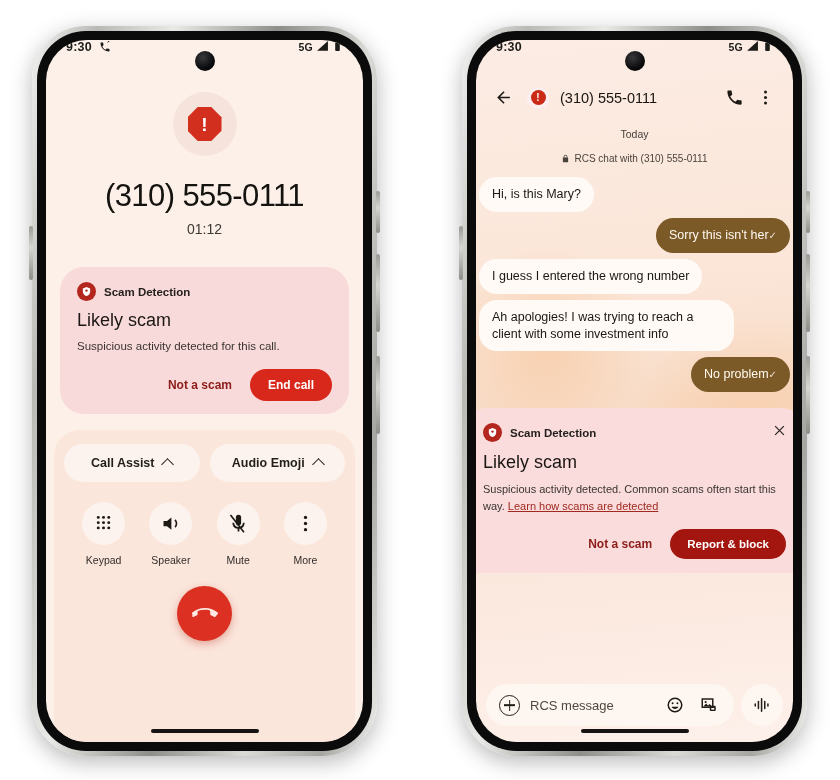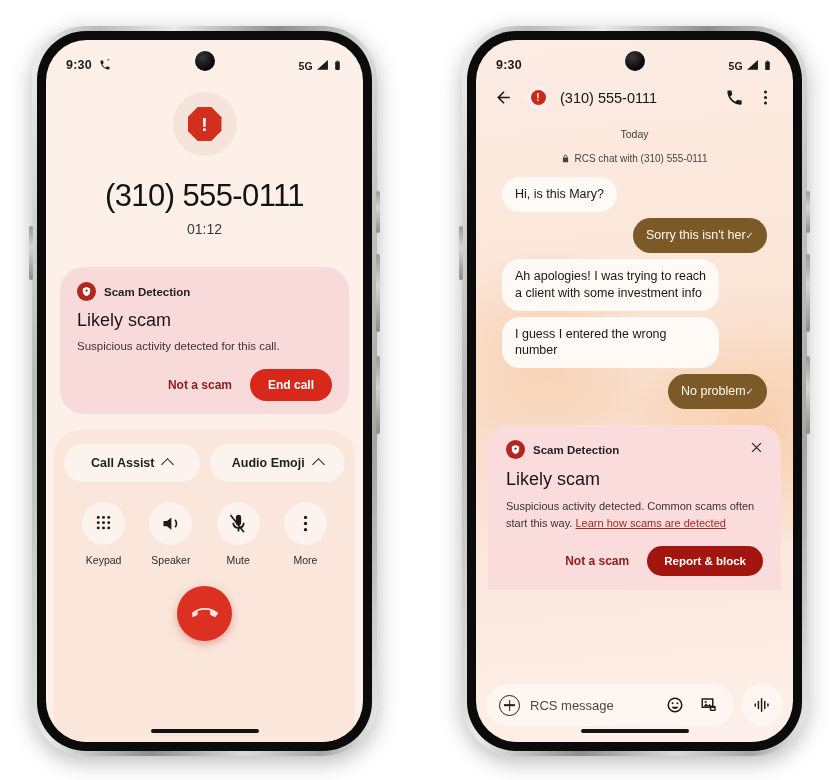--- a/index.html
+++ b/index.html
@@ -45,22 +45,22 @@
   .sb1 { top: 165px; height: 42px; }
   .sb2 { top: 228px; height: 78px; }
   .sb3 { top: 330px; height: 78px; }
   .side-left { position:absolute; left:-3px; width:4px; border-radius:3px; top: 200px; height: 54px;
     background: linear-gradient(180deg,#9a9a96,#d6d6d2 40%,#8d8d89); }
 
   
   .statusbar {
     position: relative; z-index: 5;
     height: 40px;
-    display: flex; align-items: flex-end; justify-content: space-between;
-    padding: 8px 20px;
+    display: flex; align-items: flex-start; justify-content: space-between;
+    padding: 0 20px;
     font-size: 12.5px; font-weight: 700; color: #1b1b18;
     letter-spacing: .2px;
   }
   .sb-left { display: flex; align-items: center; gap: 7px; }
   .sb-right { display: flex; align-items: center; gap: 3px; }
   .net-label { font-size: 10.5px; font-weight: 700; }
   .punchhole {
     position: absolute; left: 50%; top: 11px; transform: translateX(-50%);
     width: 20px; height: 20px; border-radius: 50%;
     background: radial-gradient(circle at 38% 32%, #39393c 0%, #0a0a0c 62%, #000 100%);
@@ -158,21 +158,21 @@
     align-items: center; justify-content: center; line-height: 1; }
   .chat-title { font-size: 14.5px; color: #17140f; flex: 1; }
   .appbar-right { display: flex; align-items: center; gap: 6px; }
 
   .chat-meta { text-align: center; margin-top: 10px; }
   .chat-day { font-size: 10.5px; color: #453e37; }
   .chat-rcs { font-size: 10px; color: #4a433c; margin-top: 13px;
     display: flex; align-items: center; justify-content: center; gap: 4px; }
   .chat-rcs svg { width: 9px; height: 9px; fill: #4a433c; }
 
-  .thread { flex: 1; padding: 13px 26px 0; display: flex; flex-direction: column; gap: 6px; overflow: hidden; }
+  .thread { flex: 1; padding: 13px 3px 0; display: flex; flex-direction: column; gap: 6px; overflow: hidden; }
   .bubble { max-width: 82%; font-size: 12.5px; line-height: 1.35; padding: 9px 13px; }
   .bubble.in { background: #fffaf6; color: #1a1713; align-self: flex-start; border-radius: 18px; }
   .bubble.out { background: #7c5a27; color: #fff9f0; align-self: flex-end; border-radius: 18px;
     display: flex; align-items: center; gap: 0; }
   .tick { font-size: 10px; opacity: .85; }
   .grp-top { border-bottom-left-radius: 6px; }
   .grp-bot { border-top-left-radius: 6px; }
 
   .scam-card-2 { margin: 10px -14px 0; background: #fadcdd; border-radius: 22px 22px 0 0;
     padding: 15px 18px 14px; position: relative; }
@@ -402,22 +402,22 @@
           </div>
 
           <div class="thread">
             <div class="bubble in">Hi, is this Mary?</div>
 
             <div class="bubble out">
               <span>Sorry this isn't her</span>
               <span class="tick">✓</span>
             </div>
 
+            <div class="bubble in grp-bot">I guess I entered the wrong number</div>
             <div class="bubble in grp-top">Ah apologies! I was trying to reach a client with some investment info</div>
-            <div class="bubble in grp-bot">I guess I entered the wrong number</div>
 
             <div class="bubble out">
               <span>No problem</span>
               <span class="tick">✓</span>
             </div>
 
 
             <div class="scam-card-2">
               <button class="scam-close">
                 <svg viewBox="0 0 24 24">

